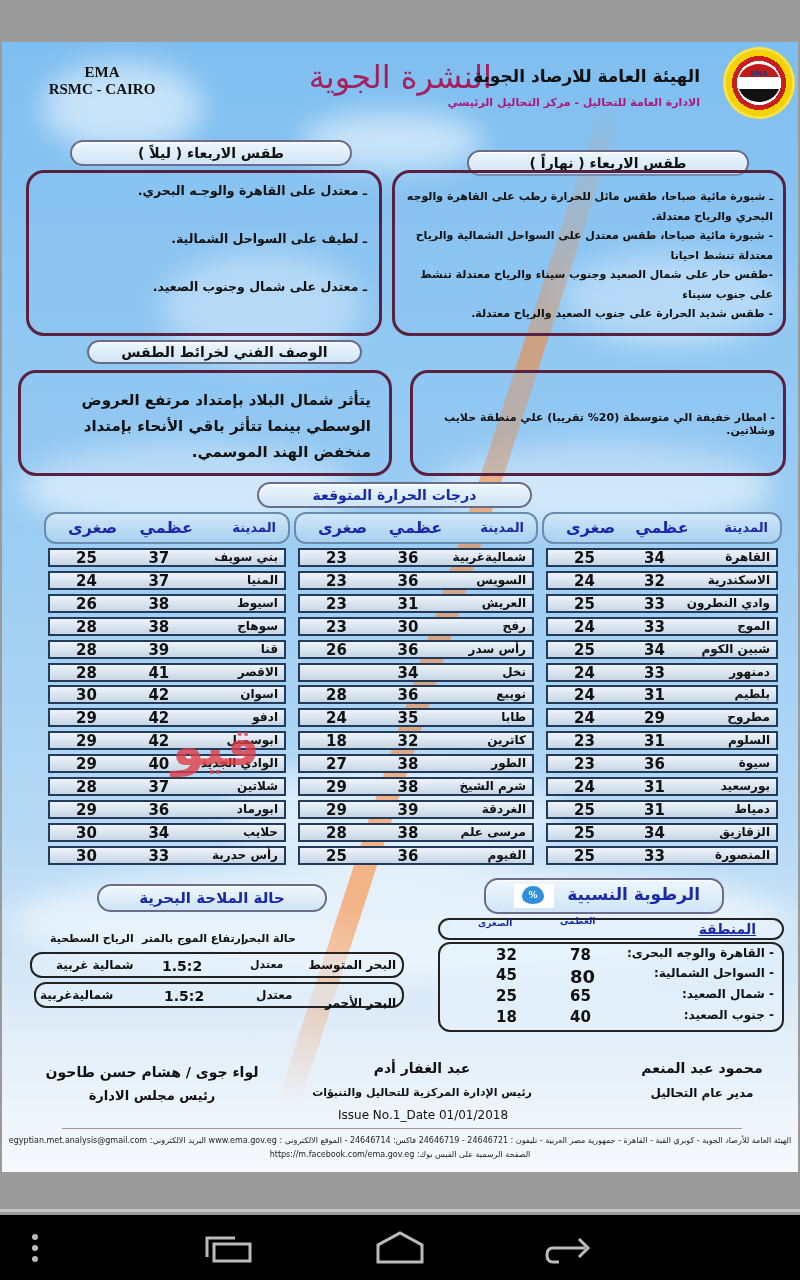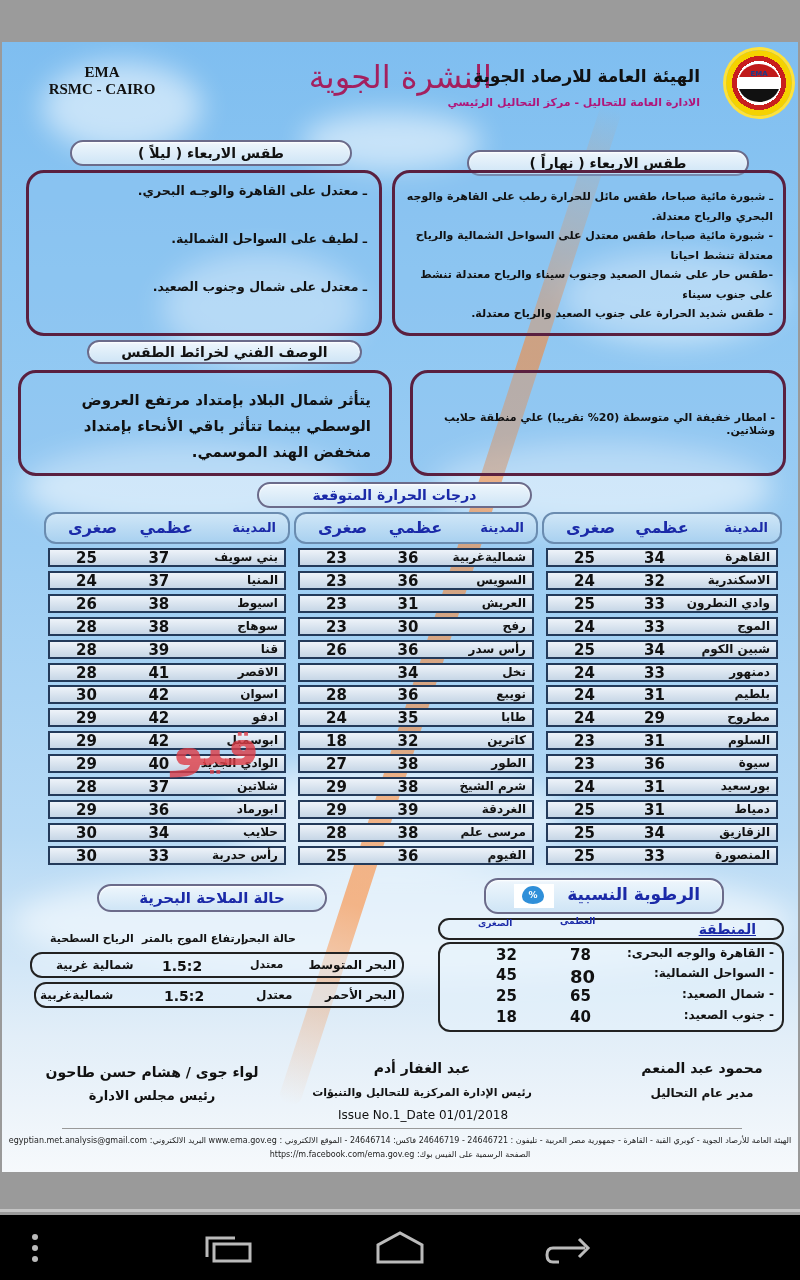--- a/index.html
+++ b/index.html
@@ -360,21 +360,21 @@
   <div class="abs marine-h rtl" style="left:140px;top:890px;">إرتفاع الموج بالمتر</div>
   <div class="abs marine-h rtl" style="left:48px;top:890px;">الرياح السطحية</div>
 
   <div class="abs mrow" style="left:28px;top:910px;width:374px;">
     <span class="rtl" style="right:6px;">البحر المتوسط</span>
     <span style="left:218px;font-size:11px;">معتدل</span>
     <span style="left:130px;font-size:14px;">1.5:2</span>
     <span class="rtl" style="left:24px;">شمالية غربية</span>
   </div>
   <div class="abs mrow" style="left:32px;top:940px;width:370px;">
-    <span class="rtl" style="right:6px;">البحر الأحمر</span>
+    <span class="rtl" style="right:6px;margin-top:8px;">البحر الأحمر</span>
     <span style="left:220px;">معتدل</span>
     <span style="left:128px;font-size:14px;">1.5:2</span>
     <span class="rtl" style="left:4px;">شماليةغربية</span>
   </div>
 
   <div class="abs pill rtl" style="left:482px;top:836px;width:240px;height:36px;">
     <span class="abs" style="right:22px;top:4px;font-size:17px;font-weight:bold;color:#1b2aa8;">الرطوبة النسبية</span>
     <span class="abs" style="left:28px;top:4px;width:40px;height:24px;background:#fff;">
       <span class="abs" style="left:8px;top:2px;width:22px;height:18px;border-radius:50% 50% 50% 50% / 60% 60% 40% 40%;background:#2f8fd9;color:#fff;font-size:9px;text-align:center;line-height:18px;">%</span>
     </span>

